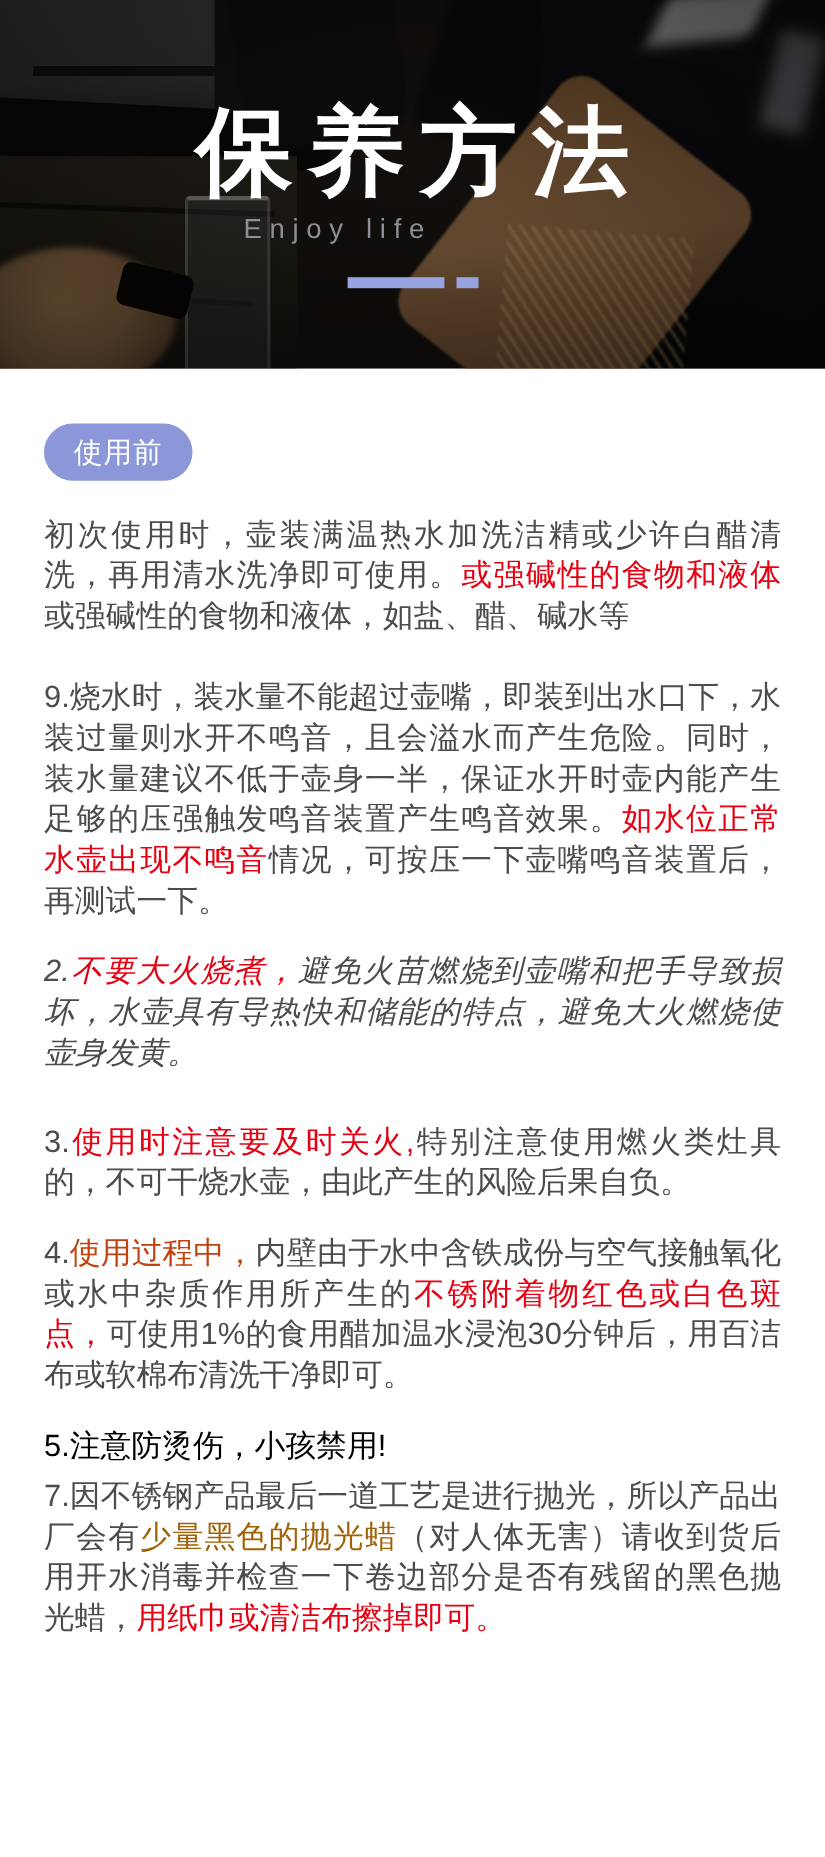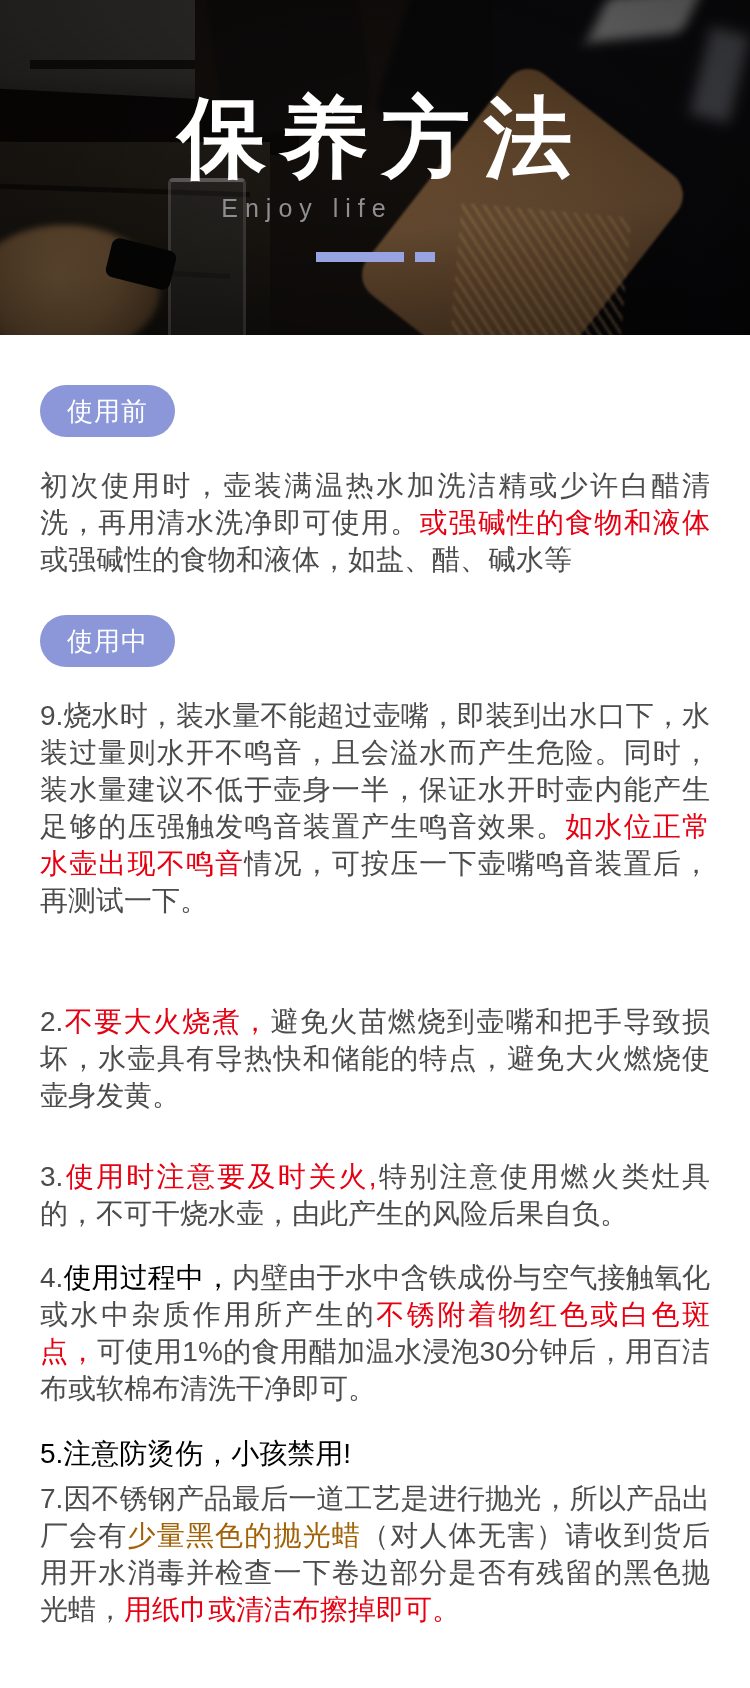--- a/index.html
+++ b/index.html
@@ -82,21 +82,21 @@
   }
   .sec-before{margin-top:50px;}
   .sec-during{margin-top:37px;}
   .para{
     margin:30px 0 0 0;
     font-size:28px;line-height:37px;
     color:#4c4c4c;
     text-align:justify;
   }
   .para .red{ }
-  .p-item2{margin-top:84px;}
+  .p-item2{margin-top:27px;font-style:italic;}
   .p-item3{margin-top:44px;}
   .p-item4{margin-top:27px;}
   .p-item5{margin-top:28px;}
   .p-item6{margin-top:21px;}
   .p-item7{margin-top:8px;}
 </style>
 </head>
 <body>
 
 <div class="hero">
@@ -126,23 +126,22 @@
 </div>
 
 <div class="content">
   <section class="sec-before">
     <div class="badge" style="background: rgb(139, 151, 216);">使用前</div>
     <div>
         <p class="para p-intro"><span>初次使用时，壶装满温热水加洗洁精或少许白醋清洗，再用清水洗净即可使用。</span><span class="red" style="color: rgb(230, 0, 18);">或强碱性的食物和液体</span><span>或强碱性的食物和液体，如盐、醋、碱水等</span></p>
       </div>
   </section>
   <section class="sec-during">
-    <div class="badge" style="background: rgb(139, 151, 216);">使用中</div>
     <div>
         <p class="para p-item1"><span>9.烧水时，装水量不能超过壶嘴，即装到出水口下，水装过量则水开不鸣音，且会溢水而产生危险。同时，装水量建议不低于壶身一半，保证水开时壶内能产生足够的压强触发鸣音装置产生鸣音效果。</span><span class="red" style="color: rgb(230, 0, 18);">如水位正常水壶出现不鸣音</span><span>情况，可按压一下壶嘴鸣音装置后，再测试一下。</span></p>
         <p class="para p-item2"><span>2.</span><span class="red" style="color: rgb(230, 0, 18);">不要大火烧煮，</span><span>避免火苗燃烧到壶嘴和把手导致损坏，水壶具有导热快和储能的特点，避免大火燃烧使壶身发黄。</span></p>
         <p class="para p-item3"><span>3.</span><span class="red" style="color: rgb(230, 0, 18);">使用时注意要及时关火,</span><span>特别注意使用燃火类灶具的，不可干烧水壶，由此产生的风险后果自负。</span></p>
-        <p class="para p-item4"><span>4.</span><span class="red" style="color: #000000;">使用过程中，</span><span>内壁由于水中含铁成份与空气接触氧化或水中杂质作用所产生的</span><span class="red" style="color: rgb(230, 0, 18);">不锈附着物红色或白色斑点，</span><span>可使用1%的食用醋加温水浸泡30分钟后，用百洁布或软棉布清洗干净即可。</span></p>
+        <p class="para p-item4"><span>4.</span><span class="red" style="color: #c2410c;">使用过程中，</span><span>内壁由于水中含铁成份与空气接触氧化或水中杂质作用所产生的</span><span class="red" style="color: rgb(230, 0, 18);">不锈附着物红色或白色斑点，</span><span>可使用1%的食用醋加温水浸泡30分钟后，用百洁布或软棉布清洗干净即可。</span></p>
         <p class="para p-item5"><span class="red" style="color: #000000;">5.注意防烫伤，小孩禁用!</span></p>
         <p class="para p-item7"><span>7.因不锈钢产品最后一道工艺是进行抛光，所以产品出厂会有</span><span class="red" style="color: #a16207;">少量黑色的抛光蜡</span><span>（对人体无害）请收到货后用开水消毒并检查一下卷边部分是否有残留的黑色抛光蜡，</span><span class="red" style="color: rgb(230, 0, 18);">用纸巾或清洁布擦掉即可。</span></p>
       </div>
   </section>
 </div>
 
 </body></html>

